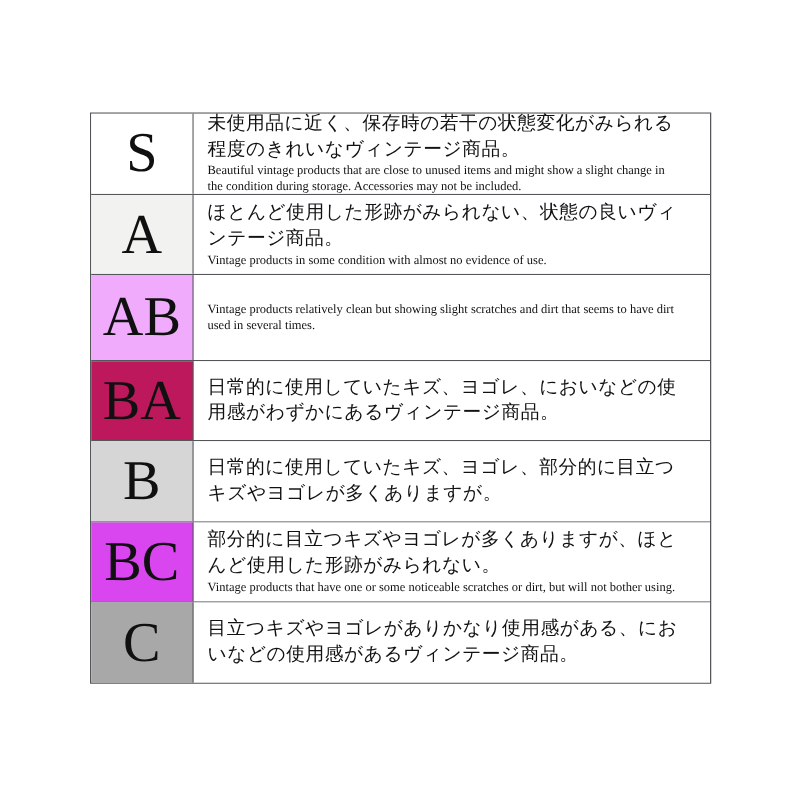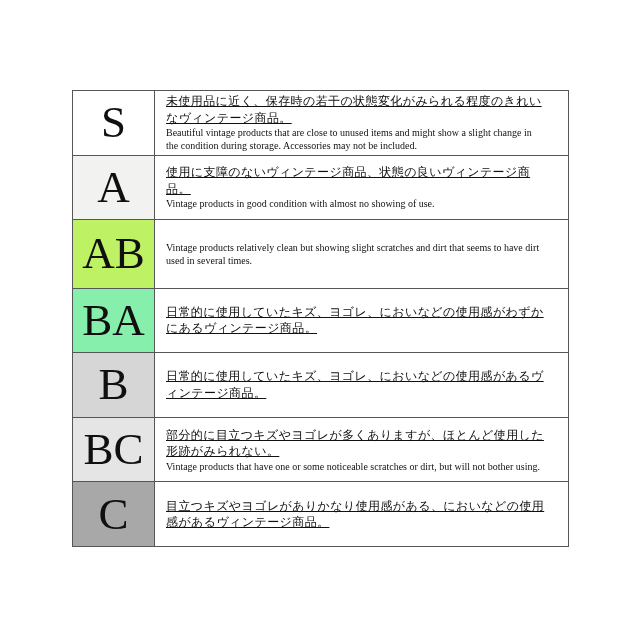--- a/index.html
+++ b/index.html
@@ -56,25 +56,24 @@
   .desc-cell {
     flex: 1 1 auto;
     display: flex;
     flex-direction: column;
     justify-content: center;
     padding: 5px 22px 5px 11px;
     box-sizing: border-box;
     background: #ffffff;
   }
   .jp-text {
-    font-size: 12px;
+    font-size: 15px;
     line-height: 1.38;
     letter-spacing: 0.4px;
     color: #111111;
-    text-decoration: underline;
   }
   .en-text {
     font-size: 10px;
     line-height: 1.3;
     color: #111111;
   }
 </style>
 </head>
 <body>
 
@@ -85,48 +84,48 @@
       <div class="grade-cell" style="background-color: rgb(255, 255, 255);">S</div>
       <div class="desc-cell">
         <div class="jp-text">未使用品に近く、保存時の若干の状態変化がみられる程度のきれいなヴィンテージ商品。</div>
         <div class="en-text">Beautiful vintage products that are close to unused items and might show a slight change in the condition during storage. Accessories may not be included.</div>
       </div>
     </div>
 
     <div class="row">
       <div class="grade-cell" style="background-color: rgb(242, 242, 240);">A</div>
       <div class="desc-cell">
-        <div class="jp-text">使用に支障のないヴィンテージ商品、状態の良いヴィンテージ商品。</div>
-        <div class="en-text">Vintage products in good condition with almost no showing of use.</div>
+        <div class="jp-text">ほとんど使用した形跡がみられない、状態の良いヴィンテージ商品。</div>
+        <div class="en-text">Vintage products in some condition with almost no evidence of use.</div>
       </div>
     </div>
 
     <div class="row tall">
-      <div class="grade-cell" style="background-color: #bef264; text-align: center;">AB</div>
+      <div class="grade-cell" style="background-color: #f0abfc; text-align: center;">AB</div>
       <div class="desc-cell">
         <div class="en-text">Vintage products relatively clean but showing slight scratches and dirt that seems to have dirt used in several times.</div>
       </div>
     </div>
 
     <div class="row">
-      <div class="grade-cell" style="background-color: #86efac; text-align: center;">BA</div>
+      <div class="grade-cell" style="background-color: #be185d; text-align: center;">BA</div>
       <div class="desc-cell">
         <div class="jp-text">日常的に使用していたキズ、ヨゴレ、においなどの使用感がわずかにあるヴィンテージ商品。</div>
       </div>
     </div>
 
     <div class="row">
       <div class="grade-cell" style="background-color: rgb(214, 214, 214);">B</div>
       <div class="desc-cell">
-        <div class="jp-text">日常的に使用していたキズ、ヨゴレ、においなどの使用感があるヴィンテージ商品。</div>
+        <div class="jp-text">日常的に使用していたキズ、ヨゴレ、部分的に目立つキズやヨゴレが多くありますが。</div>
       </div>
     </div>
 
     <div class="row">
-      <div class="grade-cell" style="background-color: #e5e5e5;">BC</div>
+      <div class="grade-cell" style="background-color: #d946ef;">BC</div>
       <div class="desc-cell">
         <div class="jp-text">部分的に目立つキズやヨゴレが多くありますが、ほとんど使用した形跡がみられない。</div>
         <div class="en-text">Vintage products that have one or some noticeable scratches or dirt, but will not bother using.</div>
       </div>
     </div>
 
     <div class="row">
       <div class="grade-cell" style="background-color: rgb(168, 168, 168);">C</div>
       <div class="desc-cell">
         <div class="jp-text">目立つキズやヨゴレがありかなり使用感がある、においなどの使用感があるヴィンテージ商品。</div>

